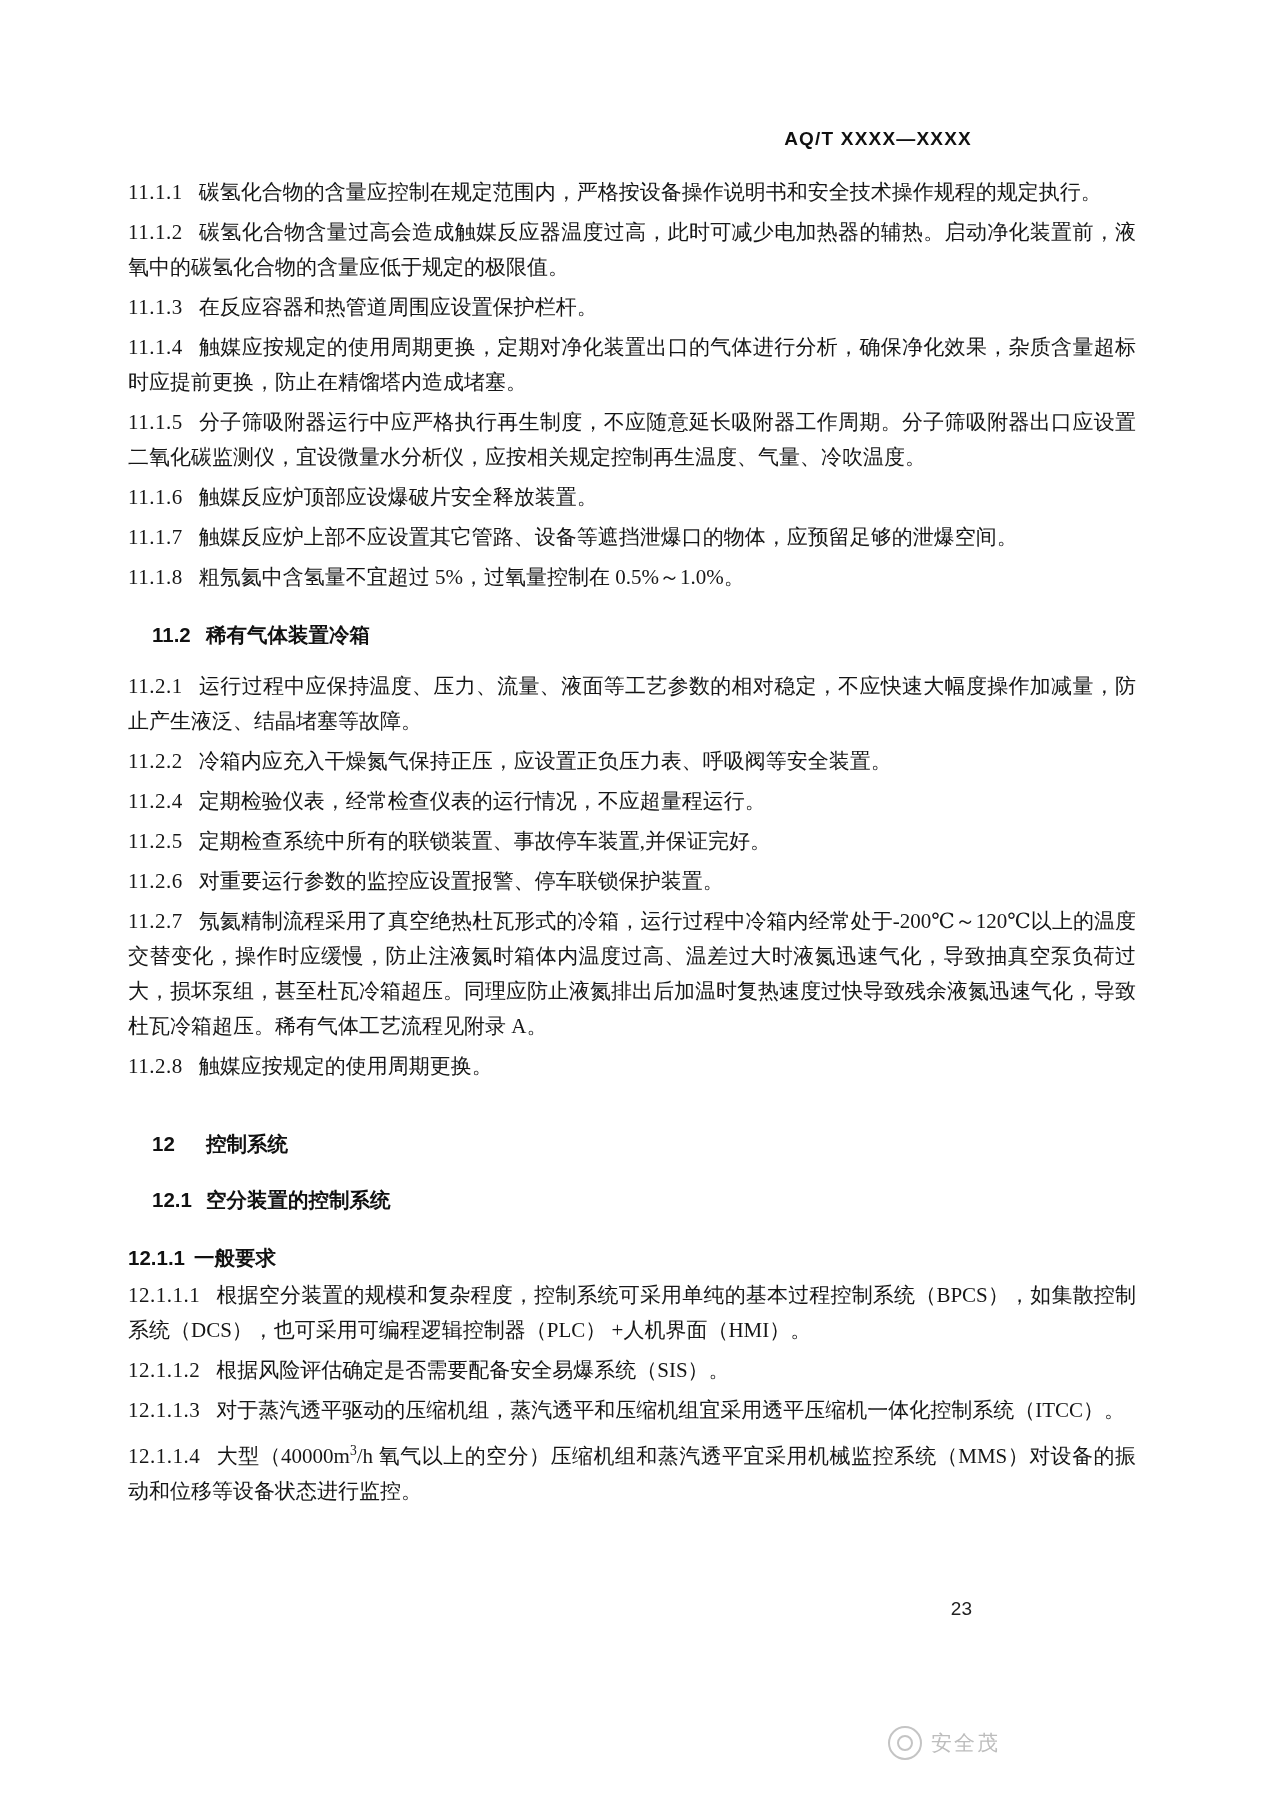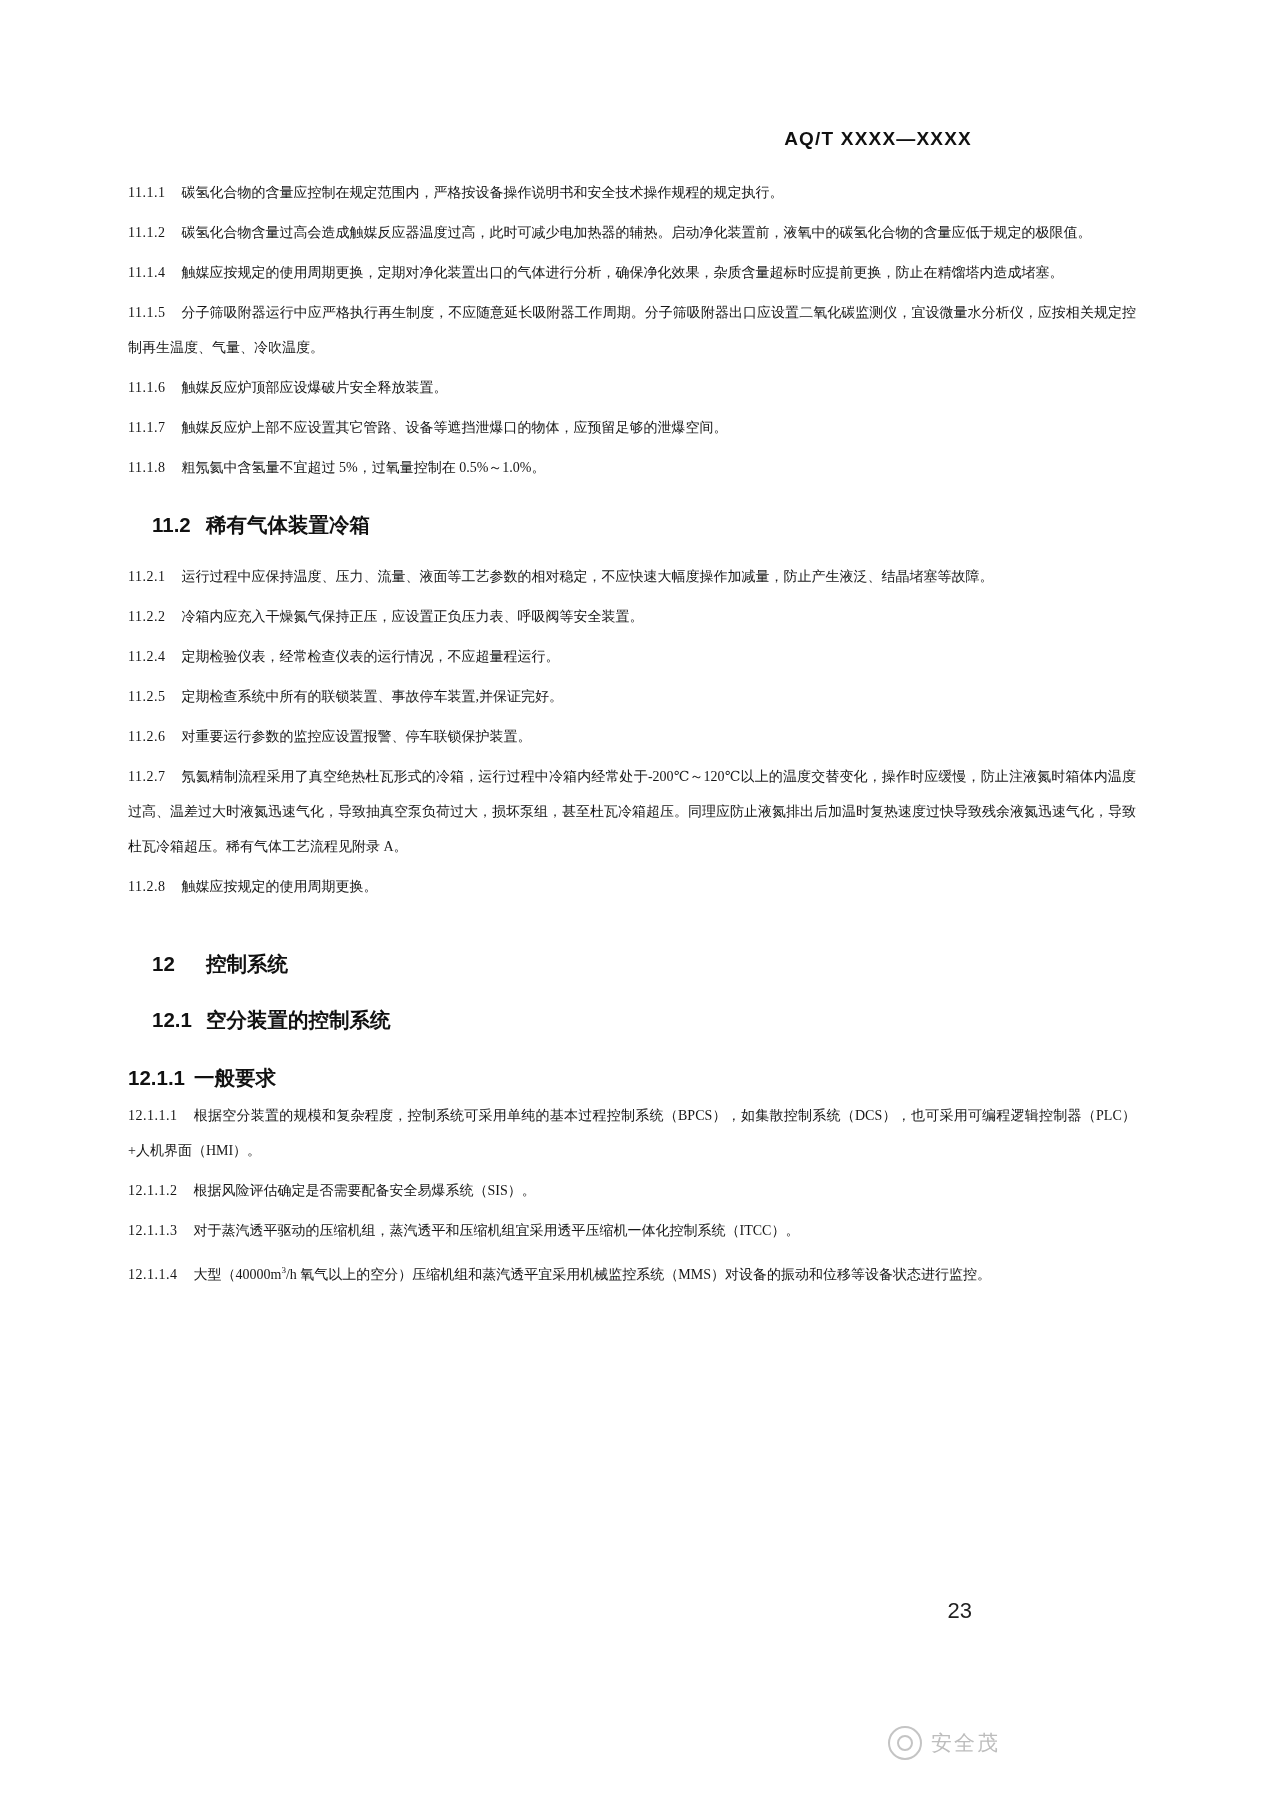--- a/index.html
+++ b/index.html
@@ -34,21 +34,21 @@
     color: #111;
   }
   .content {
     position: absolute;
     left: 128px;
     top: 175px;
     width: 1008px;
   }
   p.para {
     margin: 0 0 5px 0;
-    font-size: 14px;
+    font-size: 21px;
     line-height: 35px;
     text-align: justify;
     text-justify: inter-ideograph;
     color: #161616;
   }
   .num {
     letter-spacing: 0.5px;
   }
   .gap-m { display: inline-block; width: 16px; }
   h2.heading {
@@ -69,21 +69,21 @@
     line-height: 32px;
     color: #111;
   }
   h3.heading3 .h-num { display: inline-block; min-width: 66px; }
   .sub sup { font-size: 0.65em; vertical-align: super; }
   .pagenum {
     position: absolute;
     right: 148px;
     top: 1598px;
     font-family: "Liberation Sans", "DejaVu Sans", sans-serif;
-    font-size: 22px;
+    font-size: 19px;
     color: #222;
   }
   .watermark {
     position: absolute;
     right: 120px;
     top: 1690px;
     display: flex;
     align-items: center;
     gap: 9px;
     color: #b9b9b9;
@@ -117,20 +117,21 @@
 <div class="page">
 
   <div class="header">AQ/T XXXX—XXXX</div>
 
   <div class="content">
 
     <p class="para"><span class="num">11.1.1</span><span class="gap-m"></span><span>碳氢化合物的含量应控制在规定范围内，严格按设备操作说明书和安全技术操作规程的规定执行。</span></p>
 
     <p class="para"><span class="num">11.1.2</span><span class="gap-m"></span><span>碳氢化合物含量过高会造成触媒反应器温度过高，此时可减少电加热器的辅热。启动净化装置前，液氧中的碳氢化合物的含量应低于规定的极限值。</span></p>
 
+    <p class="para"><span class="num">11.1.3</span><span class="gap-m"></span><span>在反应容器和热管道周围应设置保护栏杆。</span></p>
 
     <p class="para"><span class="num">11.1.4</span><span class="gap-m"></span><span>触媒应按规定的使用周期更换，定期对净化装置出口的气体进行分析，确保净化效果，杂质含量超标时应提前更换，防止在精馏塔内造成堵塞。</span></p>
 
     <p class="para"><span class="num">11.1.5</span><span class="gap-m"></span><span>分子筛吸附器运行中应严格执行再生制度，不应随意延长吸附器工作周期。分子筛吸附器出口应设置二氧化碳监测仪，宜设微量水分析仪，应按相关规定控制再生温度、气量、冷吹温度。</span></p>
 
     <p class="para"><span class="num">11.1.6</span><span class="gap-m"></span><span>触媒反应炉顶部应设爆破片安全释放装置。</span></p>
 
     <p class="para"><span class="num">11.1.7</span><span class="gap-m"></span><span>触媒反应炉上部不应设置其它管路、设备等遮挡泄爆口的物体，应预留足够的泄爆空间。</span></p>
 
     <p class="para"><span class="num">11.1.8</span><span class="gap-m"></span><span>粗氖氦中含氢量不宜超过 5%，过氧量控制在 0.5%～1.0%。</span></p>

